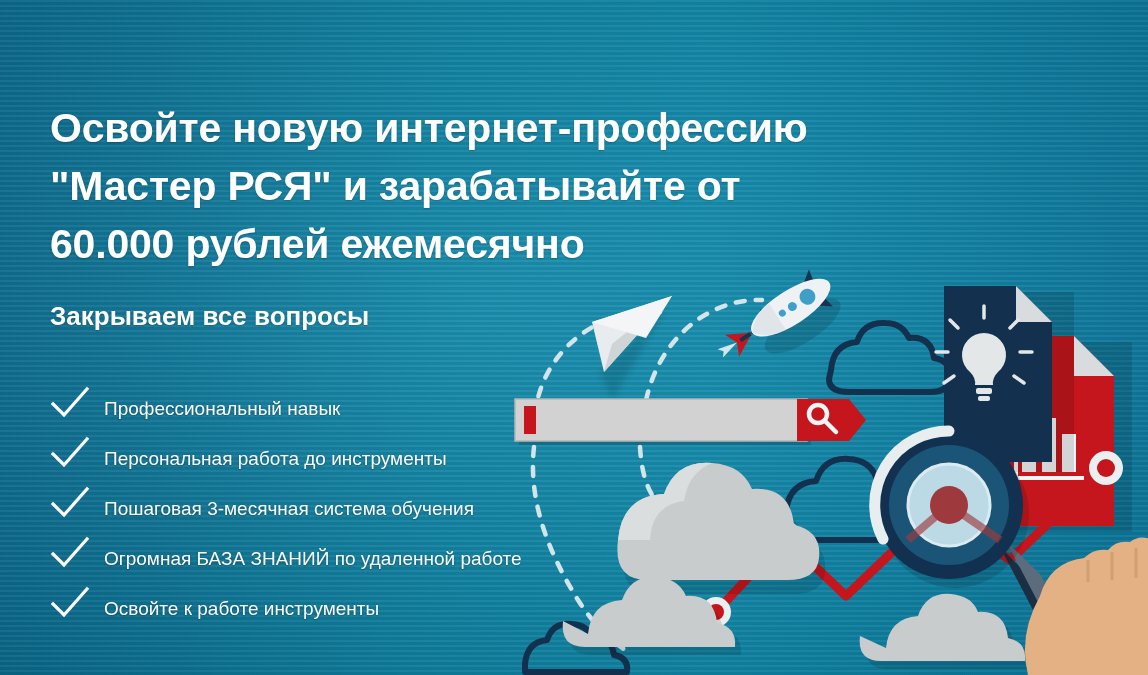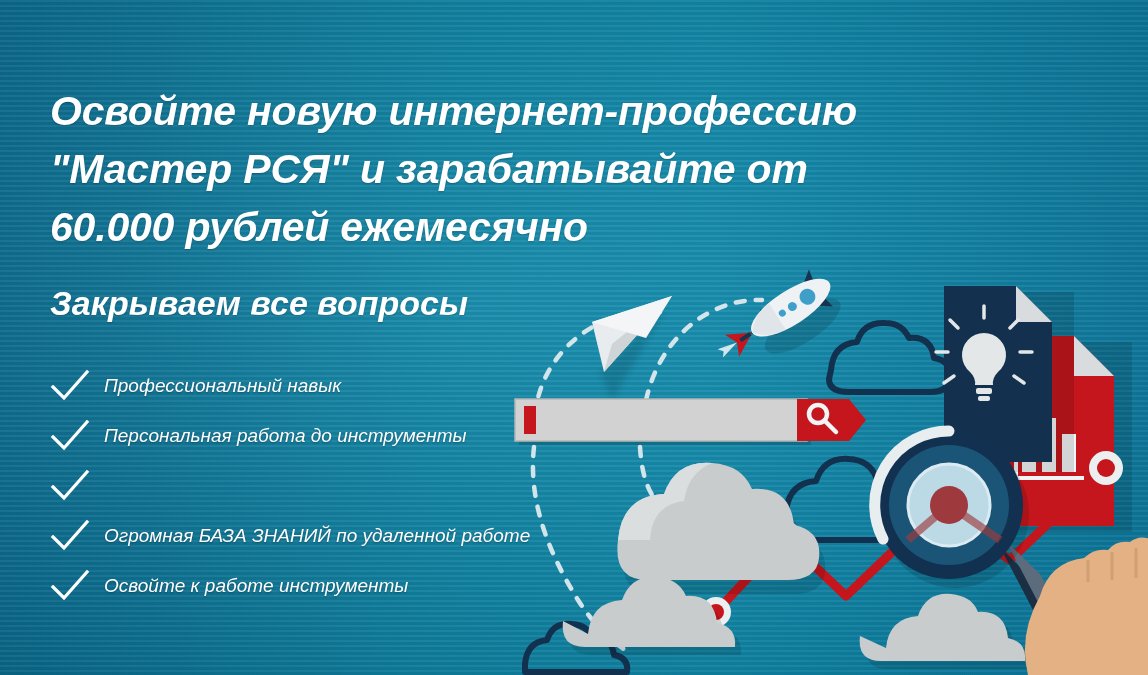--- a/index.html
+++ b/index.html
@@ -27,46 +27,46 @@
         rgba(0,0,0,0.045) 5px);
     pointer-events:none;
   }
   #vignette{
     position:absolute;inset:0;
     background:radial-gradient(ellipse at 42% 45%,rgba(255,255,255,0.06) 0%,rgba(0,0,0,0.10) 90%);
     pointer-events:none;
   }
 
   
-  .text-col{position:absolute;left:50px;top:55px;width:700px;z-index:30;font-style:italic;}
+  .text-col{position:absolute;left:50px;top:72px;width:700px;z-index:30;}
 
   .headline{
     color:#ffffff;
     font-size:41px;
     font-weight:bold;
     line-height:58px;
     letter-spacing:-0.2px;
     text-shadow:0 1px 2px rgba(0,0,0,0.22);
   }
   .headline .ln{display:block;white-space:nowrap;}
 
   .subhead{
     margin-top:21px;
     color:#ffffff;
-    font-size:34px;
+    font-size:26px;
     font-weight:bold;
     text-shadow:0 1px 2px rgba(0,0,0,0.22);
   }
 
   .bullets{margin-top:38px;}
   .bullet{
     position:relative;
     height:50px;
     display:flex;
-    align-items:center;
+    align-items:flex-end;
   }
   .chk{
     width:40px;height:34px;flex:0 0 40px;margin-right:14px;
     display:block;
   }
   .bullet-label{
     color:#ffffff;
     font-size:19px;
     line-height:22px;
     text-shadow:0 1px 2px rgba(0,0,0,0.30);
@@ -260,20 +260,21 @@
         <svg class="chk" viewBox="0 0 40 34">
           <polyline points="3,18 14,29 37,3" fill="none" stroke="#ffffff" stroke-width="3.2" stroke-linecap="square"></polyline>
         </svg>
         <span class="bullet-label">Персональная работа до инструменты</span>
       </div>
 
       <div class="bullet">
         <svg class="chk" viewBox="0 0 40 34">
           <polyline points="3,18 14,29 37,3" fill="none" stroke="#ffffff" stroke-width="3.2" stroke-linecap="square"></polyline>
         </svg>
+        <span class="bullet-label">Пошаговая 3-месячная система обучения</span>
       </div>
 
       <div class="bullet">
         <svg class="chk" viewBox="0 0 40 34">
           <polyline points="3,18 14,29 37,3" fill="none" stroke="#ffffff" stroke-width="3.2" stroke-linecap="square"></polyline>
         </svg>
         <span class="bullet-label">Огромная БАЗА ЗНАНИЙ по удаленной работе</span>
       </div>
 
       <div class="bullet">

